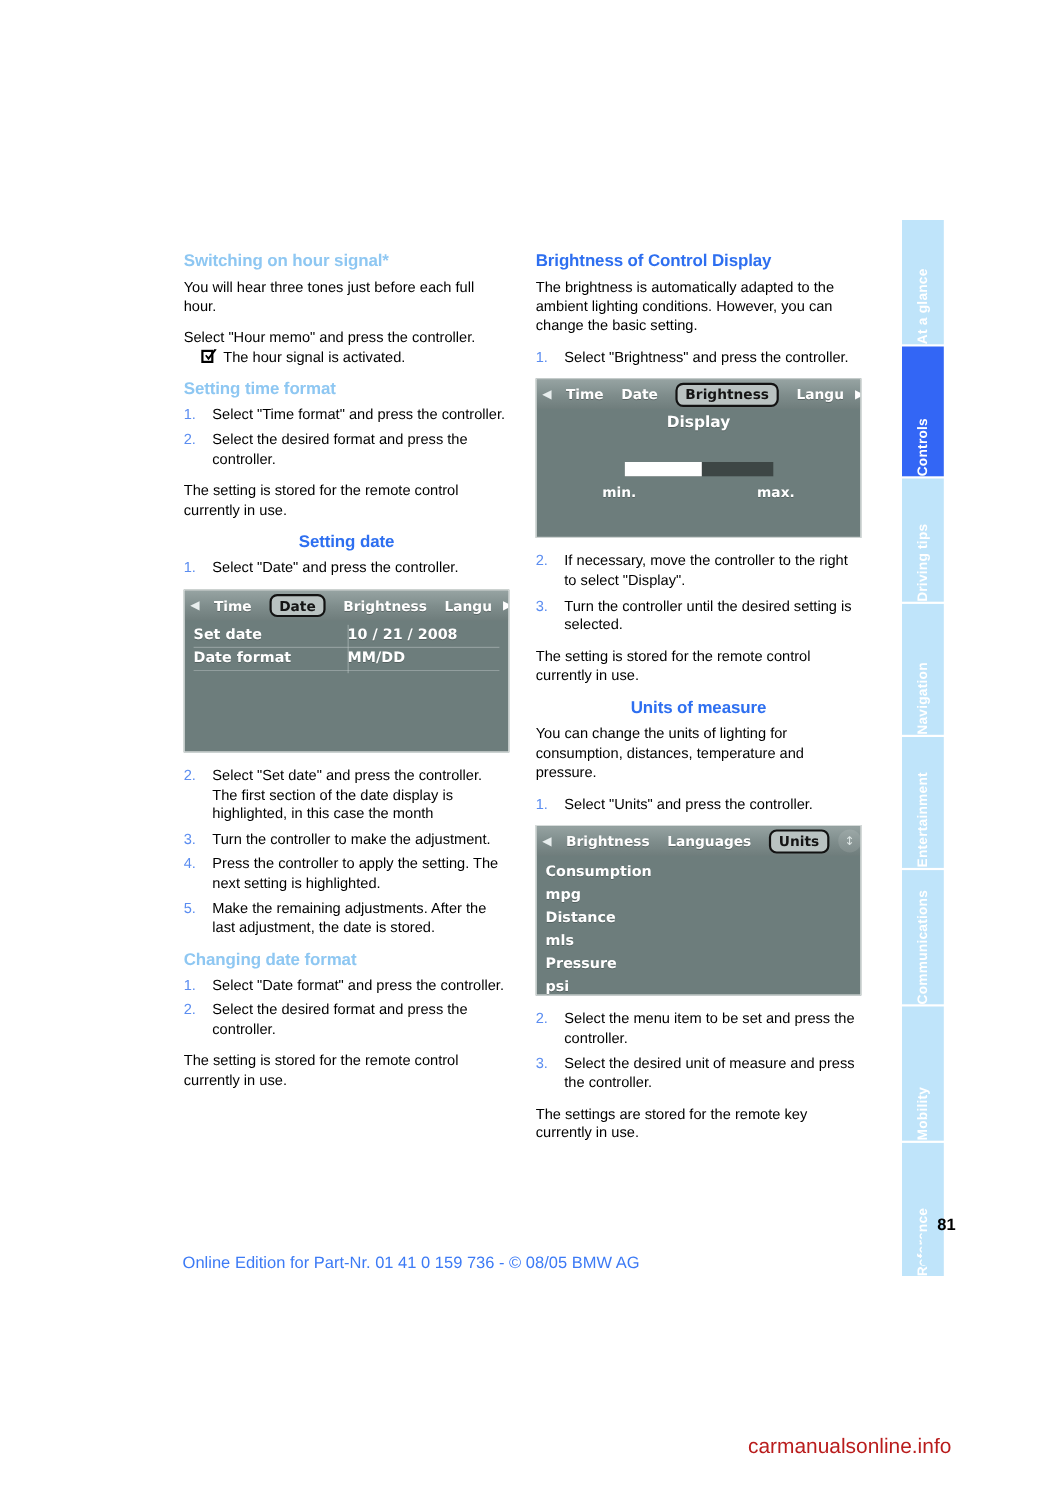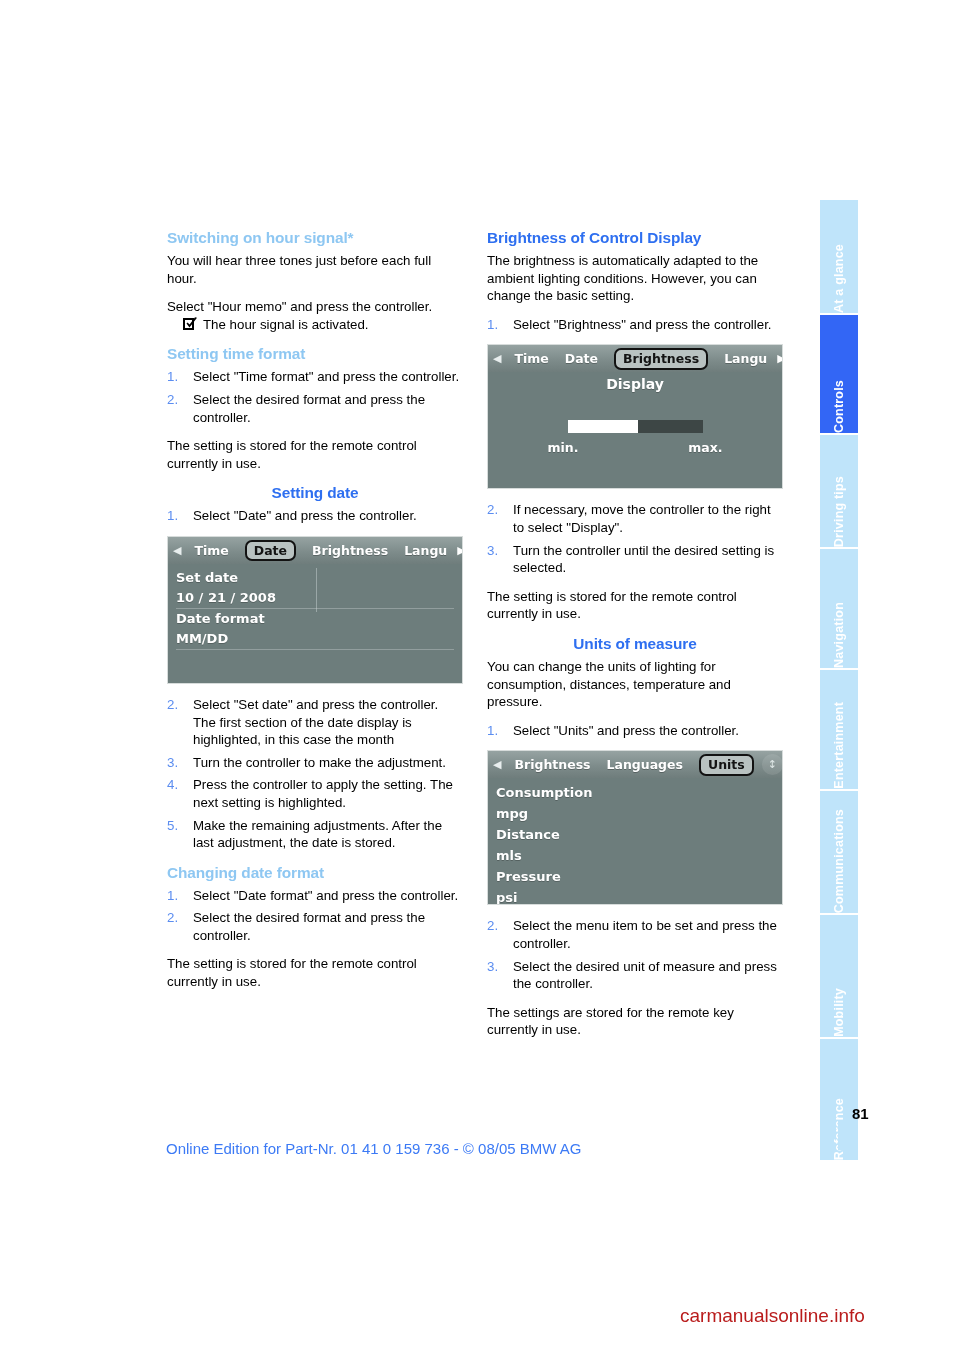--- a/index.html
+++ b/index.html
@@ -222,21 +222,20 @@
     color: #ffffff;
     font-size: 13px;
     font-weight: bold;
     line-height: 20px;
     text-shadow: 0 1px 0 rgba(0,0,0,.22);
   }
   .kv-row .k { width: 140px; }
   .kv-row .v { flex: 1; }
   .kv-underline {
     border-bottom: 1px solid rgba(190,200,200,0.45);
-    flex-direction: column;
   }
   .vsep {
     position: absolute;
     left: 148px;
     top: 4px;
     width: 1px;
     height: 44px;
     background: rgba(200,210,210,0.5);
   }
 

